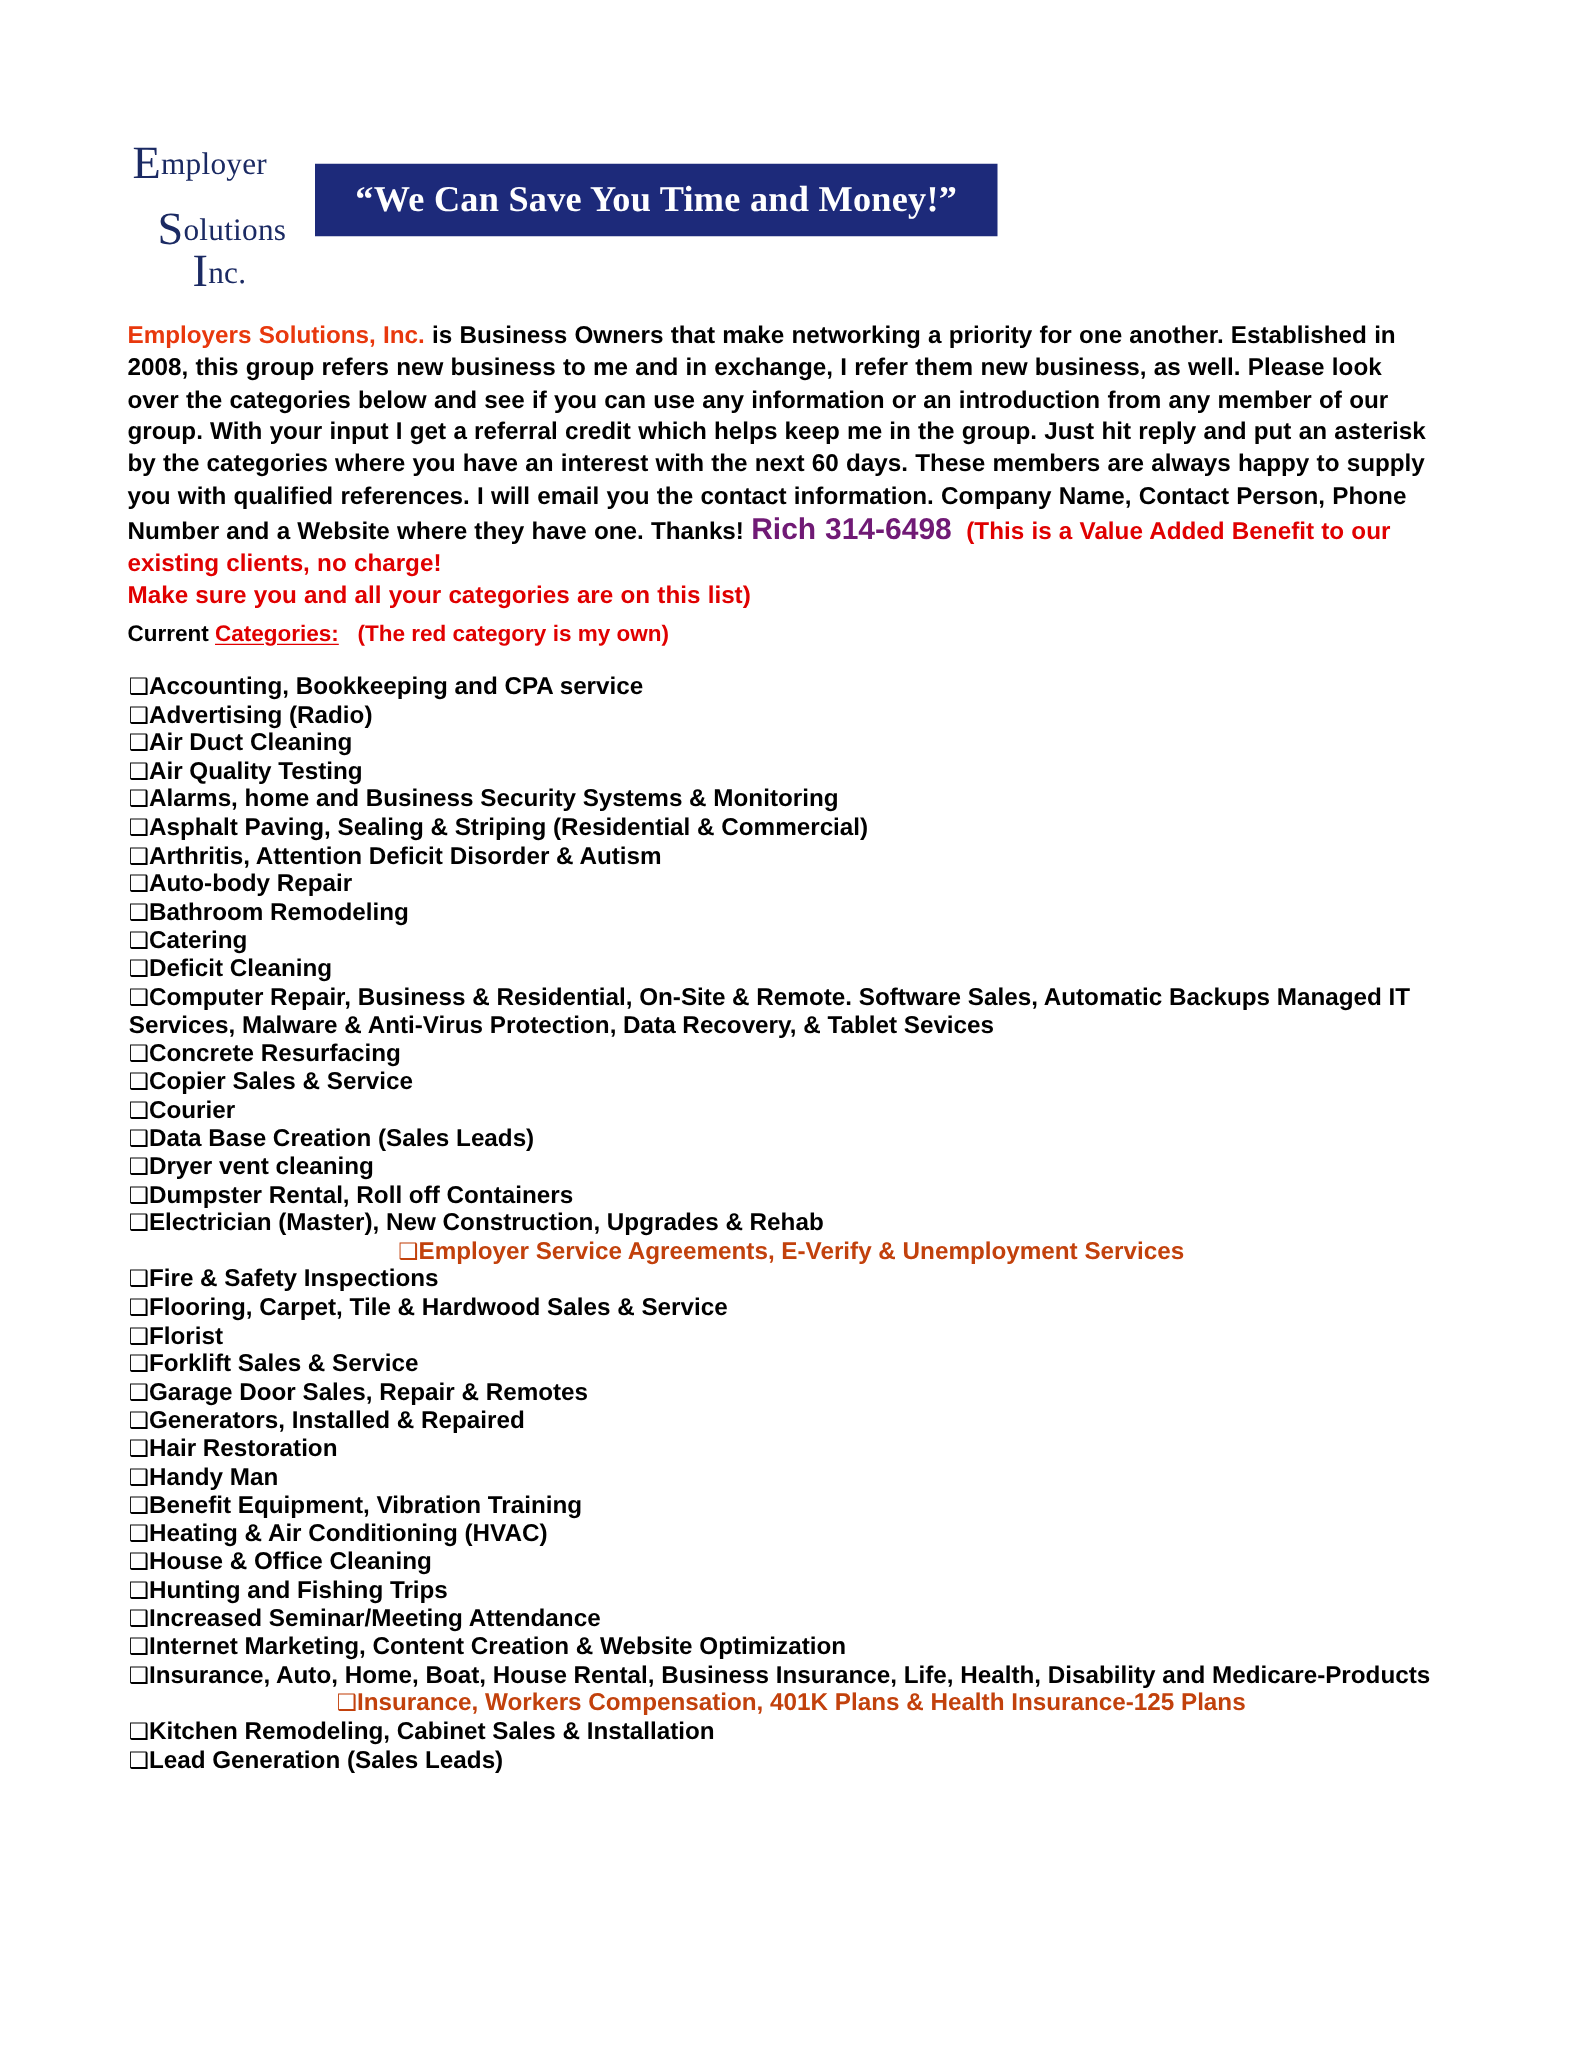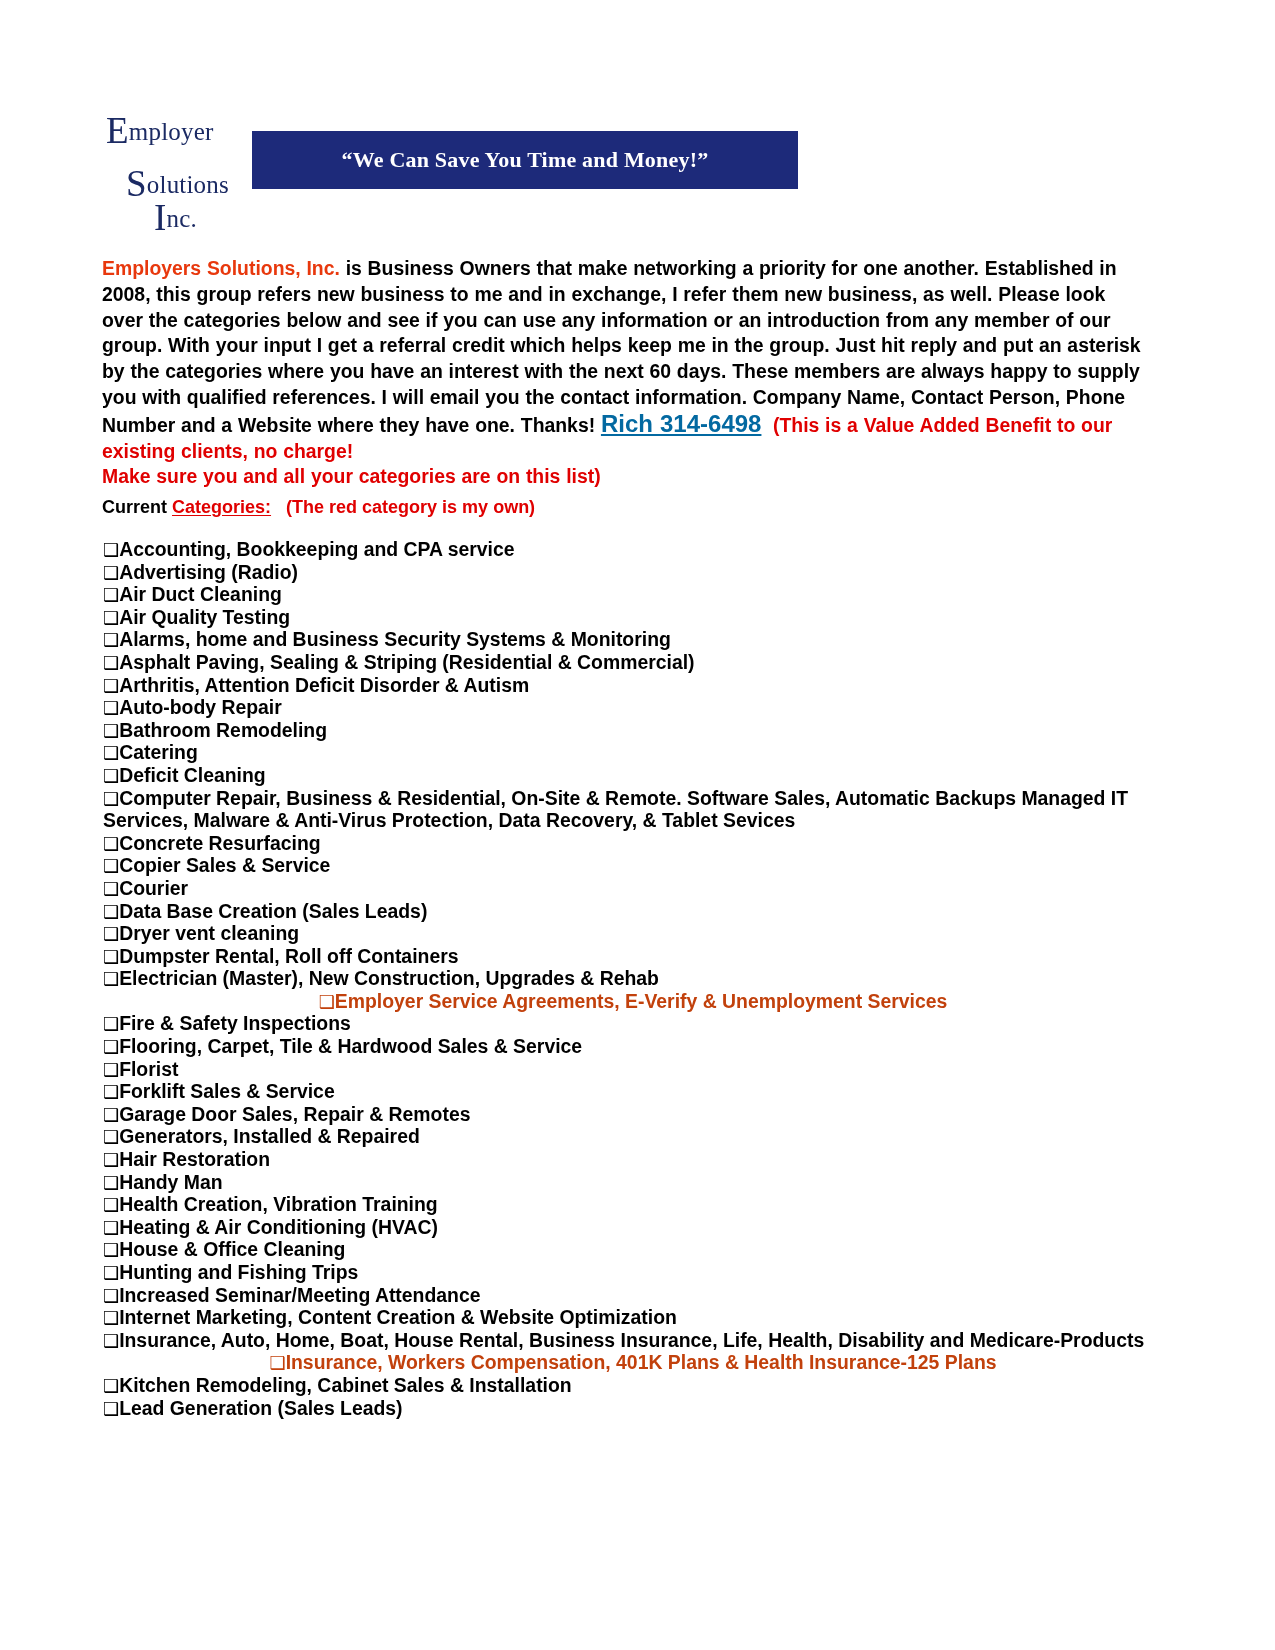--- a/index.html
+++ b/index.html
@@ -64,41 +64,41 @@
   }
   .tagline-text {
     position: absolute;
     left: 0; right: 0;
     top: 50%;
     transform: translateY(-50%);
     text-align: center;
     color: #ffffff;
     font-family: "Liberation Serif", serif;
     font-weight: bold;
-    font-size: 22px;
+    font-size: 29px;
     letter-spacing: .2px;
     white-space: nowrap;
   }
 
   
   .intro {
     position: absolute;
     left: 102px;
     top: 256px;
     width: 1045px;
     font-size: 19.4px;
     font-weight: bold;
     line-height: 25.8px;
     color: #000000;
     text-align: left;
     word-spacing: .4px;
   }
   .brand-red   { color: #E8380D; }
   .red         { color: #E00000; }
-  .phone-red   { color: #0369a1; font-size: 24px; text-decoration: underline; }
+  .phone-red   { color: #701a75; font-size: 24px; }
 
   .current-line {
     position: absolute;
     left: 102px;
     top: 494px;
     font-size: 18px;
     font-weight: bold;
     line-height: 26px;
     color: #000000;
     white-space: nowrap;
@@ -184,21 +184,21 @@
       <div class="cat-item"><span class="box">❑</span><span>Electrician (Master), New Construction, Upgrades &amp; Rehab</span></div>
       <div class="cat-item is-red"><span class="box">❑</span><span>Employer Service Agreements, E-Verify &amp; Unemployment Services</span></div>
       <div class="cat-item"><span class="box">❑</span><span>Fire &amp; Safety Inspections</span></div>
       <div class="cat-item"><span class="box">❑</span><span>Flooring, Carpet, Tile &amp; Hardwood Sales &amp; Service</span></div>
       <div class="cat-item"><span class="box">❑</span><span>Florist</span></div>
       <div class="cat-item"><span class="box">❑</span><span>Forklift Sales &amp; Service</span></div>
       <div class="cat-item"><span class="box">❑</span><span>Garage Door Sales, Repair &amp; Remotes</span></div>
       <div class="cat-item"><span class="box">❑</span><span>Generators, Installed &amp; Repaired</span></div>
       <div class="cat-item"><span class="box">❑</span><span>Hair Restoration</span></div>
       <div class="cat-item"><span class="box">❑</span><span>Handy Man</span></div>
-      <div class="cat-item"><span class="box">❑</span><span>Health Creation, Vibration Training</span></div>
+      <div class="cat-item"><span class="box">❑</span><span>Benefit Equipment, Vibration Training</span></div>
       <div class="cat-item"><span class="box">❑</span><span>Heating &amp; Air Conditioning (HVAC)</span></div>
       <div class="cat-item"><span class="box">❑</span><span>House &amp; Office Cleaning</span></div>
       <div class="cat-item"><span class="box">❑</span><span>Hunting and Fishing Trips</span></div>
       <div class="cat-item"><span class="box">❑</span><span>Increased Seminar/Meeting Attendance</span></div>
       <div class="cat-item"><span class="box">❑</span><span>Internet Marketing, Content Creation &amp; Website Optimization</span></div>
       <div class="cat-item"><span class="box">❑</span><span>Insurance, Auto, Home, Boat, House Rental, Business Insurance, Life, Health, Disability and Medicare-Products</span></div>
       <div class="cat-item is-red"><span class="box">❑</span><span>Insurance, Workers Compensation, 401K Plans &amp; Health Insurance-125 Plans</span></div>
       <div class="cat-item"><span class="box">❑</span><span>Kitchen Remodeling, Cabinet Sales &amp; Installation</span></div>
       <div class="cat-item"><span class="box">❑</span><span>Lead Generation (Sales Leads)</span></div>
     </div>

